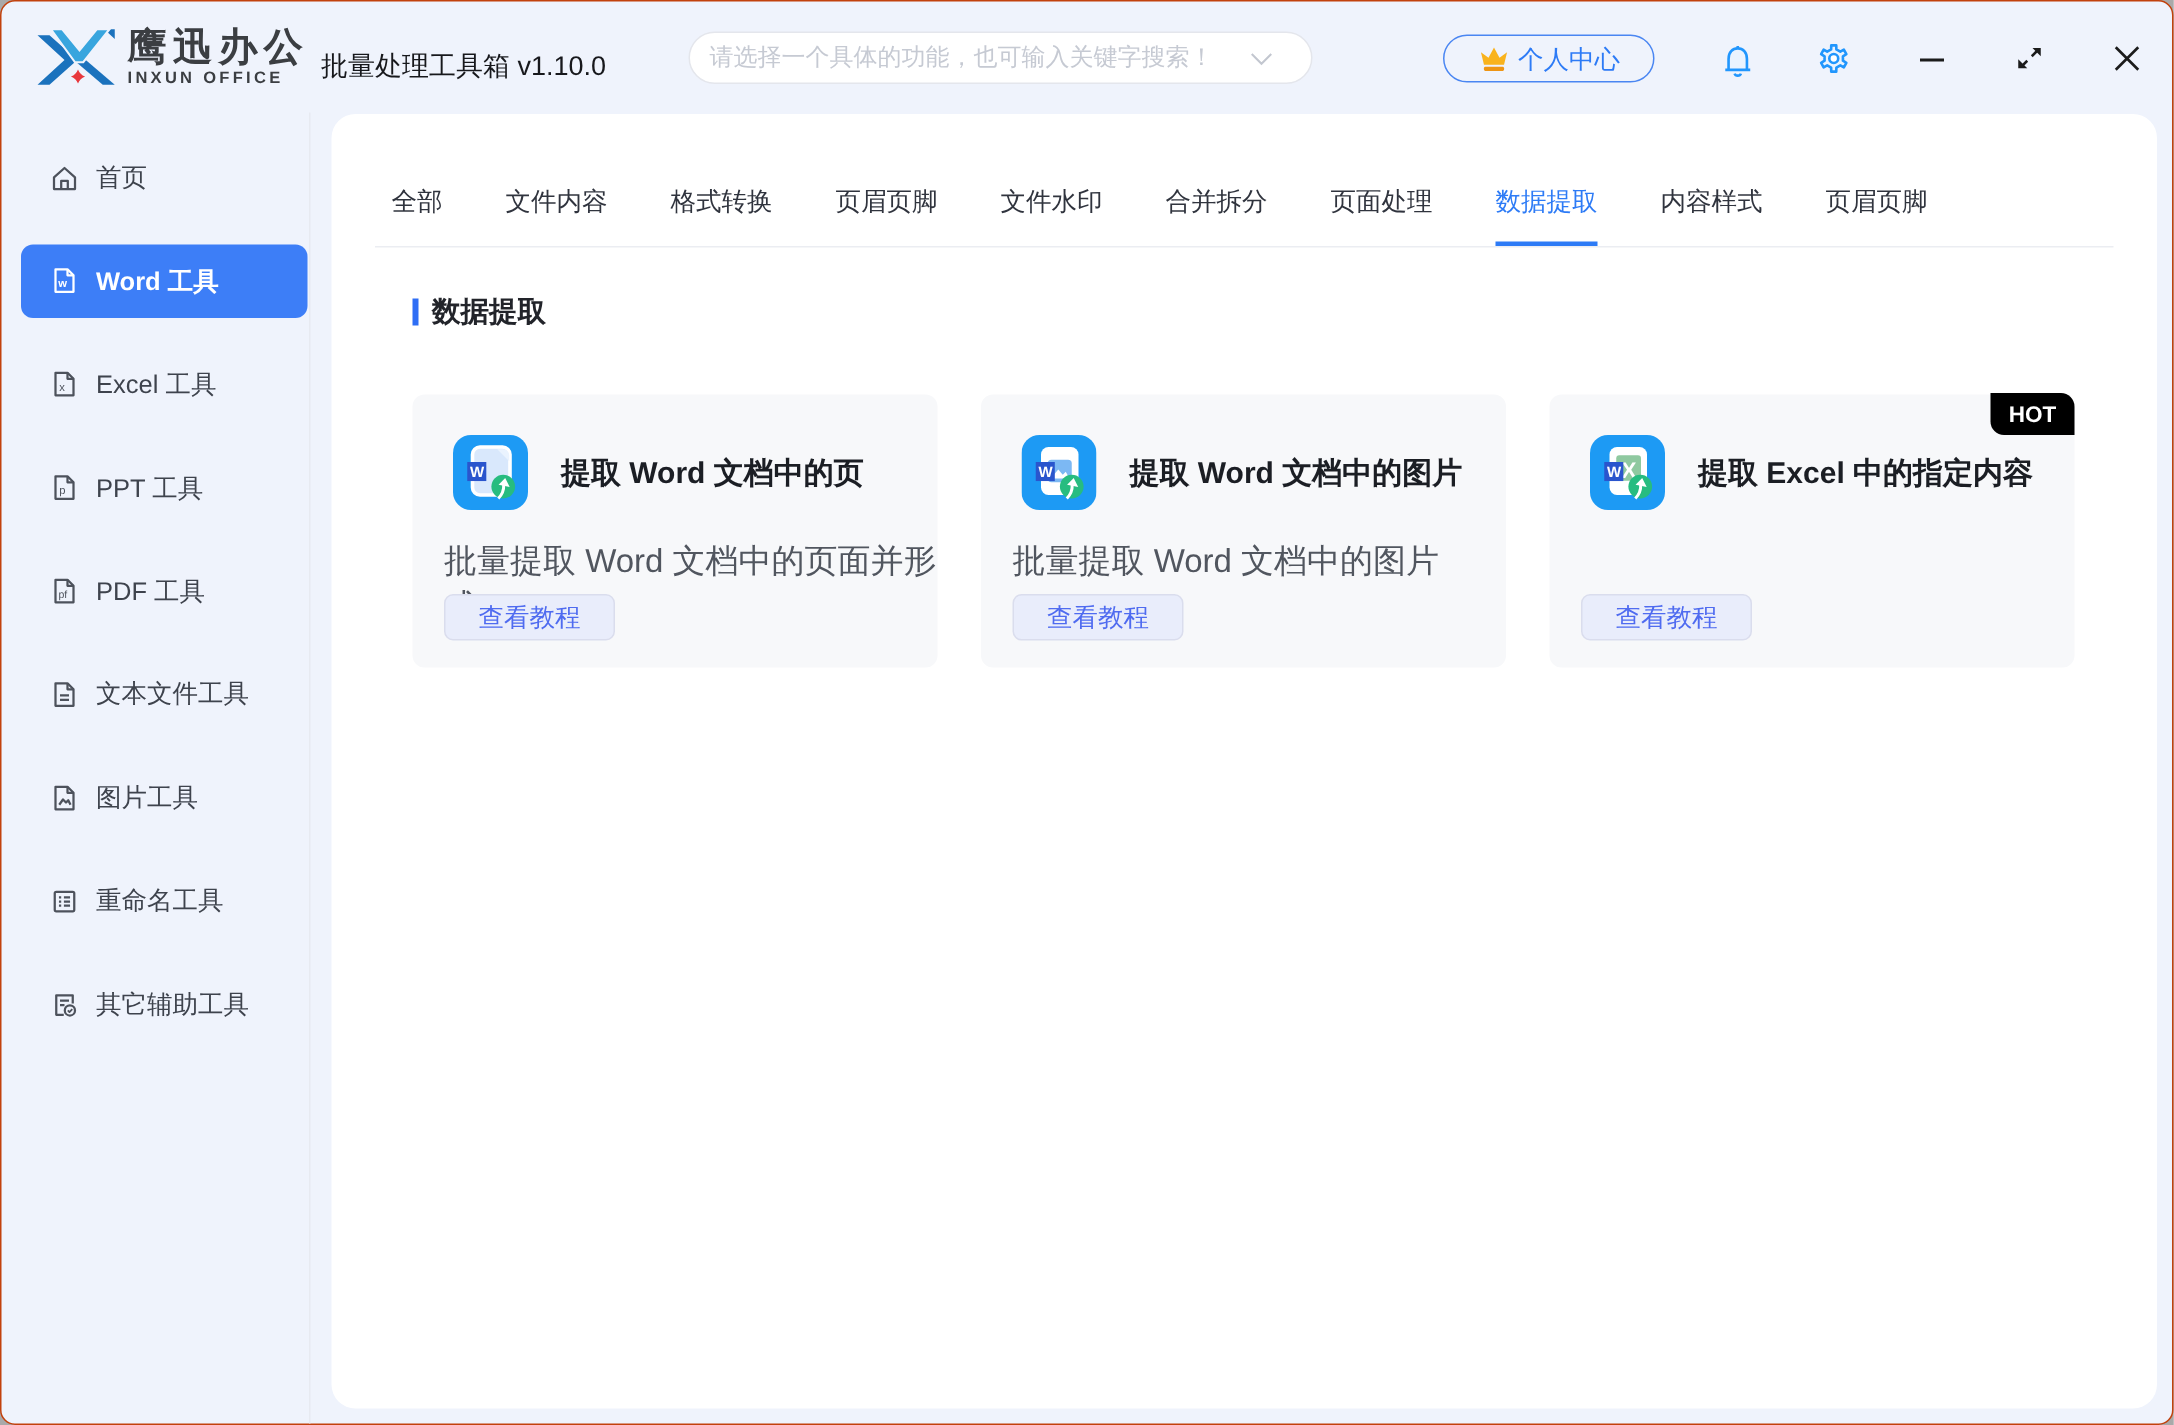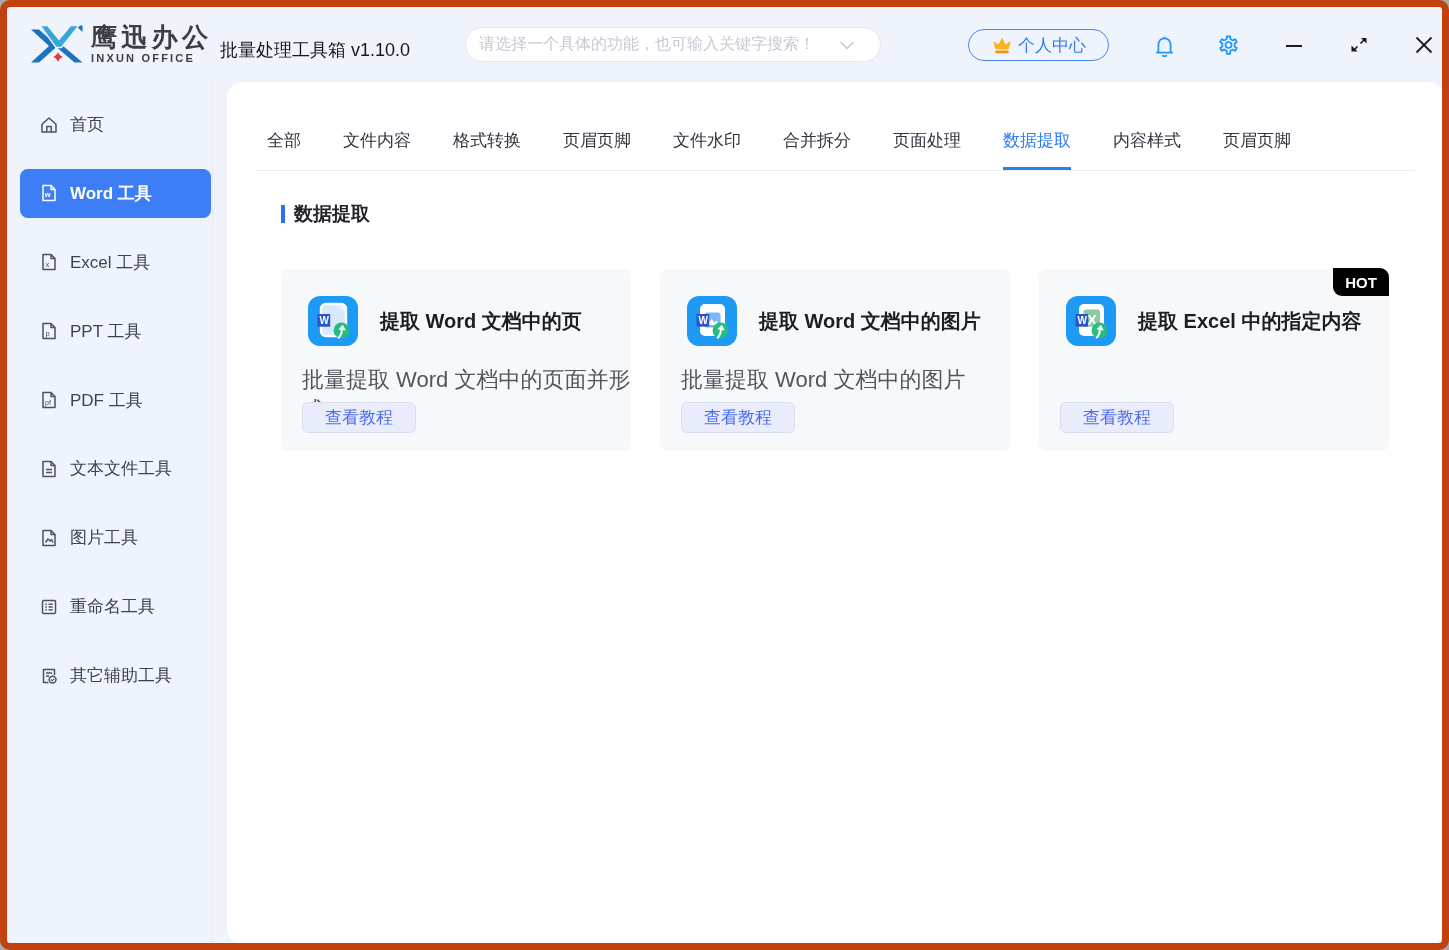--- a/index.html
+++ b/index.html
@@ -1,17 +1,17 @@
 <!DOCTYPE html>
 <html><head>
 <meta charset="utf-8">
 <style>
 * { margin:0; padding:0; box-sizing:border-box; }
 html,body { width:1449px; height:950px; background:#a9a9a9; font-family:"Liberation Sans",sans-serif; overflow:hidden; }
-#win { position:absolute; left:0; top:0; width:1449px; height:950px; background:#eff3fc; border-radius:10px; overflow:hidden; border:7px solid #c2410c; }
+#win { position:absolute; left:0; top:0; width:1449px; height:950px; background:#eff3fc; border-radius:10px; overflow:hidden; border:1px solid #c2410c; }
 
 
 #logotext { position:absolute; left:84px; top:17px; }
 #logotext .cn { font-size:26px; font-weight:bold; color:#3b3e42; letter-spacing:4.3px; line-height:26px; }
 #logotext .en { font-size:11px; font-weight:bold; color:#3b3e42; letter-spacing:2.2px; line-height:11px; margin-top:3px; }
 #apptitle { position:absolute; left:213px; top:31px; font-size:18px; color:#17181c; }
 #search { position:absolute; left:458px; top:20px; width:416px; height:35px; background:#fff; border:1px solid #e4e6ec; border-radius:18px; display:flex; align-items:center; }
 #search .ph { margin-left:13px; font-size:16px; color:#c6cad3; white-space:nowrap; }
 #search .arr { margin-left:24px; margin-top:2px; }
 #userpill { position:absolute; left:961px; top:22px; width:141px; height:32px; border:1px solid #4a86f2; border-radius:16px; background:transparent; display:flex; align-items:center; justify-content:center; }

